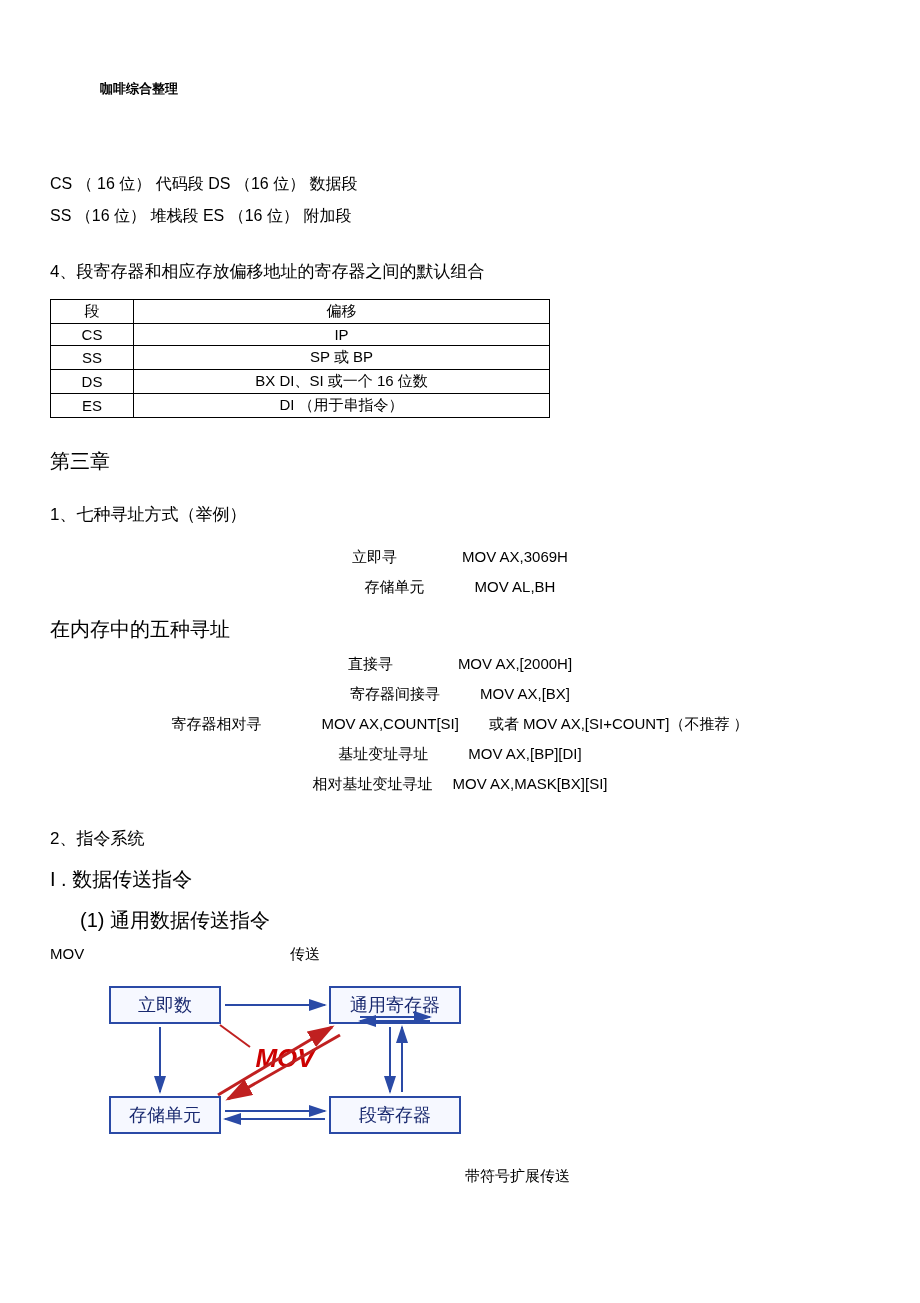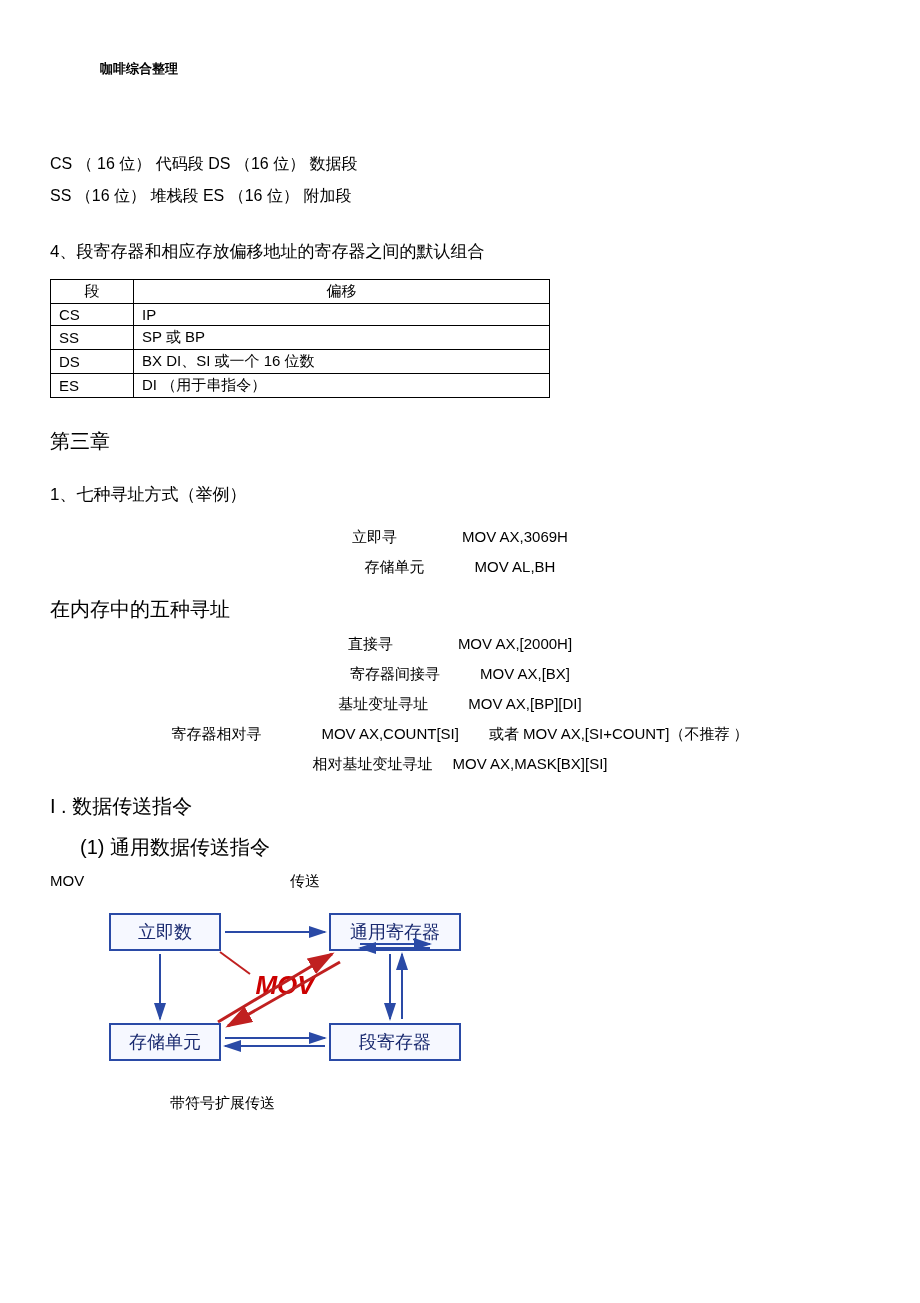--- a/index.html
+++ b/index.html
@@ -4,21 +4,21 @@
 <style>
   body {
     margin: 0;
     padding: 0;
     background: #ffffff;
     font-family: "Microsoft YaHei", "SimSun", Arial, sans-serif;
     color: #000;
     width: 920px;
   }
   .page {
-    padding: 60px 50px 40px 50px;
+    padding: 80px 50px 40px 50px;
   }
   .header-note {
     font-size: 13px;
     font-weight: bold;
     margin-left: 50px;
     margin-bottom: 70px;
   }
   .body-line {
     font-size: 16px;
     line-height: 2.0;
@@ -38,21 +38,21 @@
   table.seg-table {
     border-collapse: collapse;
     width: 500px;
     margin-top: 6px;
     margin-bottom: 16px;
   }
   table.seg-table th, table.seg-table td {
     border: 1px solid #000;
     font-size: 15px;
     padding: 2px 8px;
-    text-align: left;
+    text-align: center;
     font-weight: normal;
   }
   table.seg-table th {
     text-align: center;
   }
   .addr-row {
     display: flex;
     font-size: 15px;
     line-height: 2.0;
     justify-content: center;
@@ -78,21 +78,21 @@
     line-height: 1.9;
     align-items: baseline;
   }
   .instr-name { width: 240px; flex-shrink:0; }
   .instr-desc { }
   .diagram-wrap {
     margin: 8px 0 20px 50px;
   }
   .last-line {
     font-size: 15px;
-    text-align: left;
+    text-align: right;
     width: 400px;
     margin-left: 120px;
   }
   svg { display:block; }
 </style>
 </head>
 <body>
 
 <div class="page">
 
@@ -147,33 +147,34 @@
 
   <div class="addr-row">
     <div class="addr-label">直接寻</div>
     <div class="addr-code">MOV AX,[2000H]</div>
   </div>
   <div class="addr-row">
     <div class="addr-label" style="width:130px">寄存器间接寻</div>
     <div class="addr-code">MOV AX,[BX]</div>
   </div>
   <div class="addr-row">
-    <div class="addr-label" style="width:130px">基址变址寻址</div>
-    <div class="addr-code">MOV AX,[BP][DI]</div>
-  </div>
-  <div class="addr-row">
     <div class="addr-label" style="width:150px">寄存器相对寻</div>
     <div class="addr-code">MOV AX,COUNT[SI]</div>
     <div class="addr-note">或者 MOV AX,[SI+COUNT]（不推荐 ）</div>
   </div>
   <div class="addr-row">
+    <div class="addr-label" style="width:130px">基址变址寻址</div>
+    <div class="addr-code">MOV AX,[BP][DI]</div>
+  </div>
+  <div class="addr-row">
     <div class="addr-label" style="width:140px">相对基址变址寻址</div>
     <div class="addr-code">MOV AX,MASK[BX][SI]</div>
   </div>
 
+  <div class="section-title">2、指令系统</div>
 
   <div class="sub-label">I . 数据传送指令</div>
 
   <div class="sub-label" style="margin-left:30px">(1)    通用数据传送指令</div>
 
   <div class="instr-row">
     <div class="instr-name">MOV</div>
     <div class="instr-desc">传送</div>
   </div>
 

